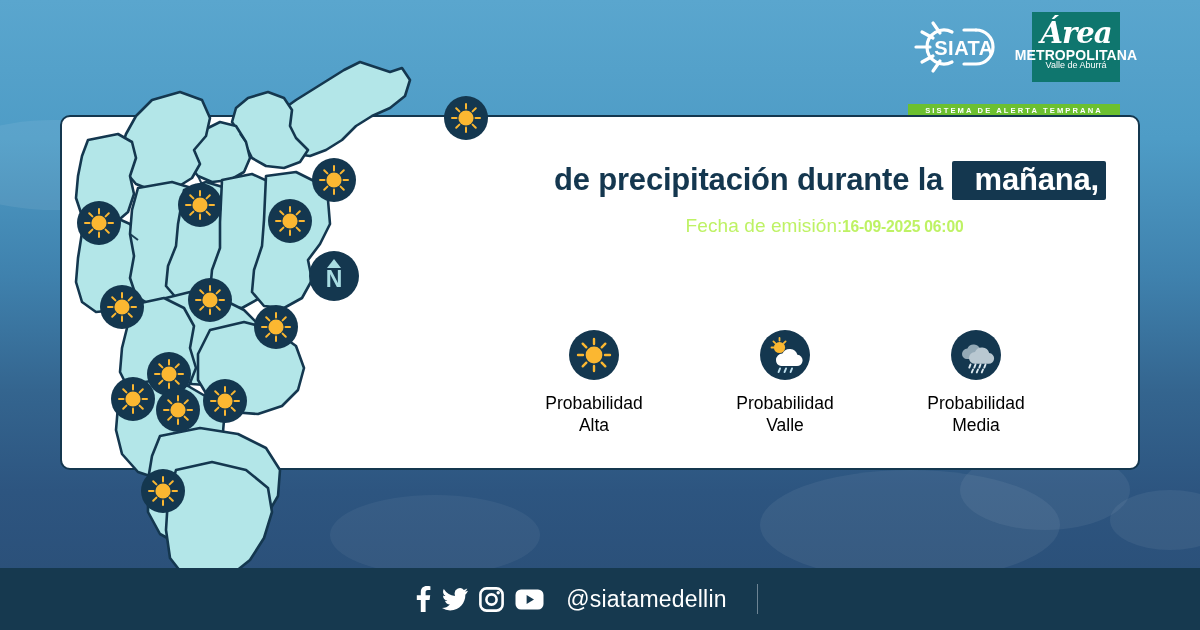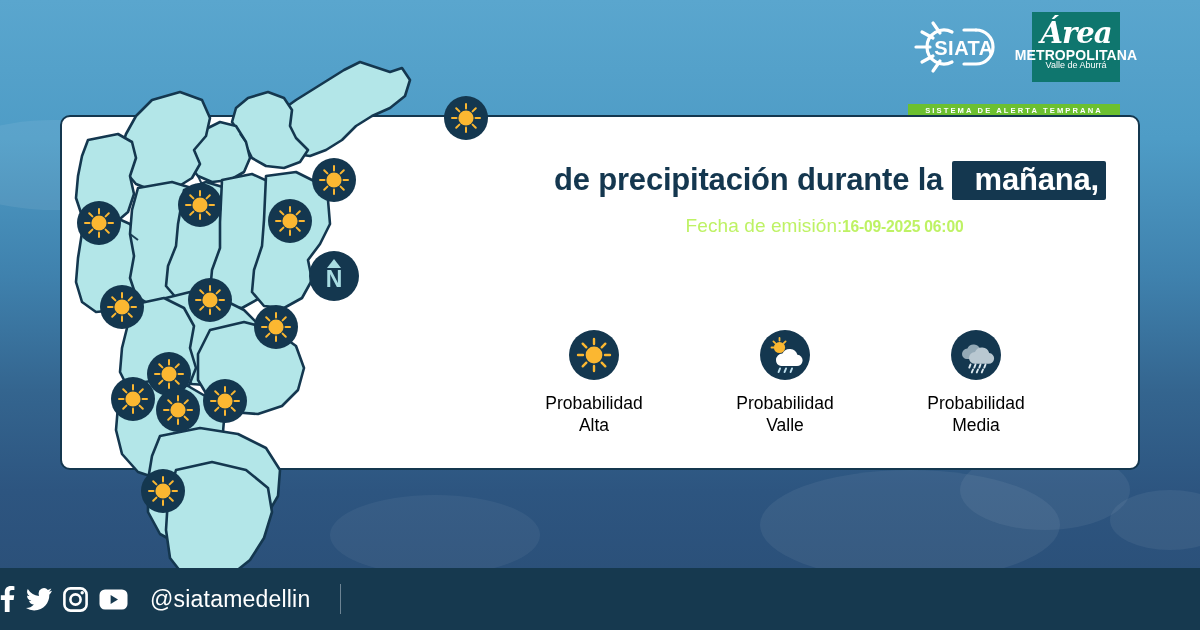--- a/index.html
+++ b/index.html
@@ -101,21 +101,21 @@
   .legend-item{width:178px;display:flex;flex-direction:column;align-items:center;}
   .legend-icon{width:50px;height:50px;}
   .legend-icon svg{width:100%;height:100%;}
   .legend-label{
     margin-top:12px;color:#000000;font-size:17.5px;line-height:1.28;text-align:center;
   }
 
   
   .footer{
     position:absolute;left:0;bottom:0;width:1200px;height:62px;background:#16394f;
-    display:flex;align-items:center;justify-content:flex-start;gap:4px;
+    display:flex;align-items:center;justify-content:center;gap:4px;
   }
   .social{display:flex;align-items:center;gap:11px;}
   .social svg{display:block;}
   .handle{color:#fff;font-size:23px;margin-left:18px;letter-spacing:.2px;}
   .divider{width:1px;height:30px;background:#6d8494;margin:0 26px;}
   .weburl{color:#fff;font-size:23px;letter-spacing:.2px;}
 </style>
 </head>
 <body>
 

